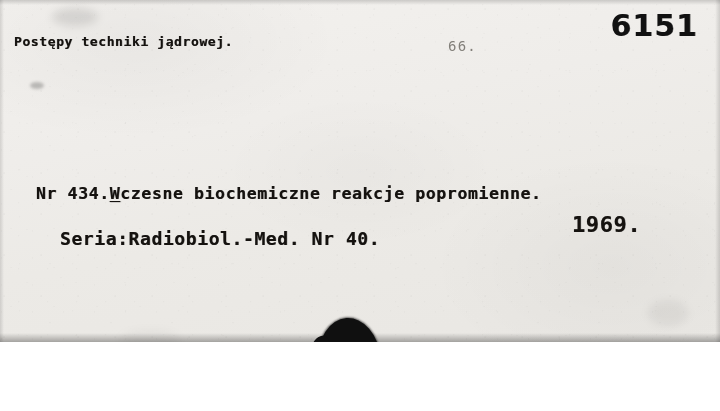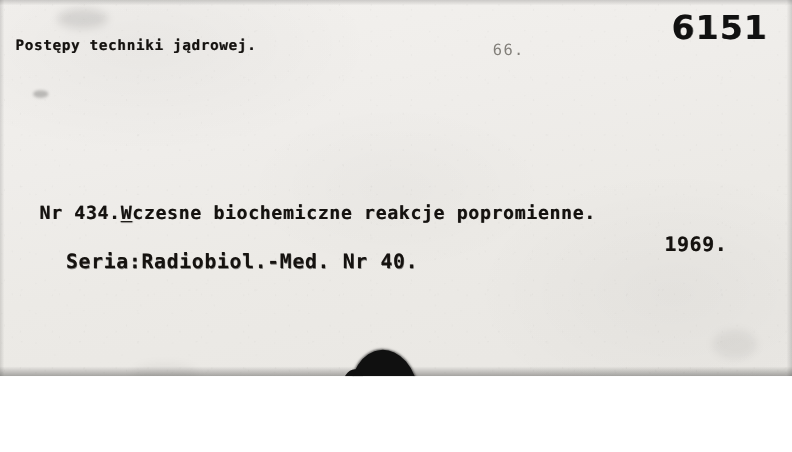--- a/index.html
+++ b/index.html
@@ -113,23 +113,23 @@
     top: 184px;
     font-size: 16.5px;
     font-weight: 700;
     text-align: center;
   }
   #title-line .u {
     text-decoration: underline;
     text-underline-offset: 2px;
   }
   #year {
-    left: 604px;
+    left: 572px;
     top: 212px;
-    font-size: 18px;
+    font-size: 22px;
     font-weight: 700;
   }
   #series-line {
     left: 60px;
     top: 228px;
     font-size: 18px;
     font-weight: 700;
   }
 
   

